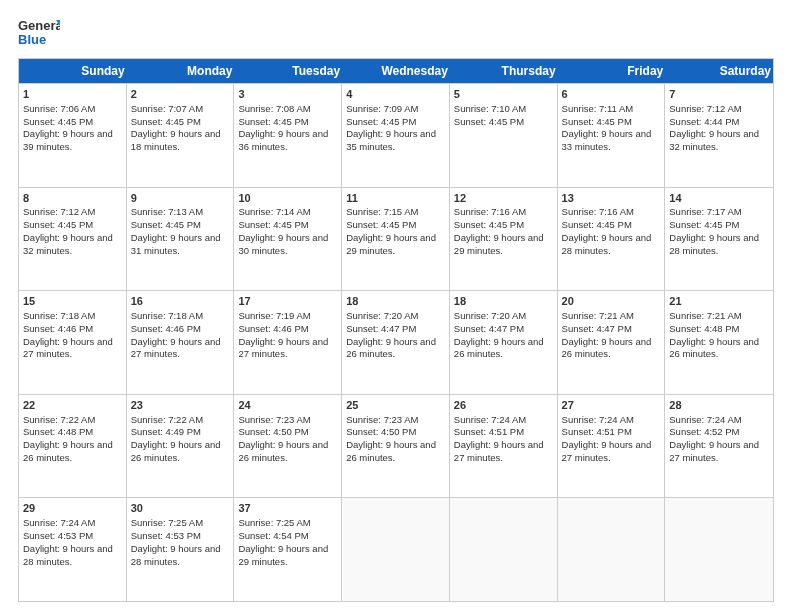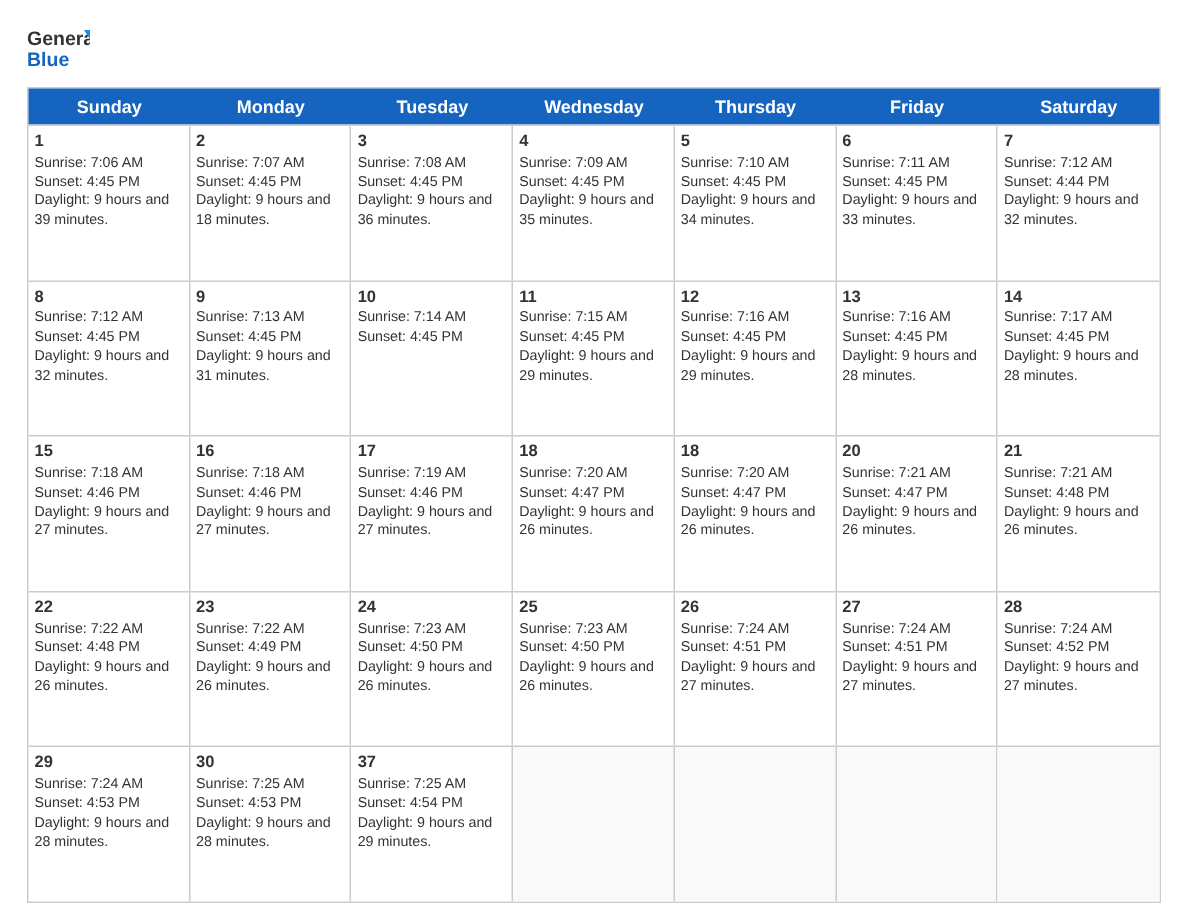--- a/index.html
+++ b/index.html
@@ -49,21 +49,21 @@
     }
     .cal-header {
       display: grid;
       grid-template-columns: repeat(7, 1fr);
       background: #1565c0;
     }
     .cal-header-cell {
       color: #fff;
       font-size: 12px;
       font-weight: bold;
-      text-align: center;
+      text-align: right;
       padding: 5px 2px;
     }
     .cal-body {
       flex: 1;
       display: flex;
       flex-direction: column;
     }
     .cal-week {
       display: grid;
       grid-template-columns: repeat(7, 1fr);
@@ -150,21 +150,20 @@
           <div class="cal-cell">
         <span class="day-num">4</span>
         <span class="sunrise">Sunrise: 7:09 AM</span><br>
         <span class="sunset">Sunset: 4:45 PM</span><br>
         <span class="daylight">Daylight: 9 hours and 35 minutes.</span>
       </div>
           <div class="cal-cell">
         <span class="day-num">5</span>
         <span class="sunrise">Sunrise: 7:10 AM</span><br>
         <span class="sunset">Sunset: 4:45 PM</span><br>
-        <span class="daylight">Daylight: 9 hours and 34 minutes.</span>
       </div>
           <div class="cal-cell">
         <span class="day-num">6</span>
         <span class="sunrise">Sunrise: 7:11 AM</span><br>
         <span class="sunset">Sunset: 4:45 PM</span><br>
         <span class="daylight">Daylight: 9 hours and 33 minutes.</span>
       </div>
           <div class="cal-cell">
         <span class="day-num">7</span>
         <span class="sunrise">Sunrise: 7:12 AM</span><br>
@@ -182,20 +181,21 @@
           <div class="cal-cell">
         <span class="day-num">9</span>
         <span class="sunrise">Sunrise: 7:13 AM</span><br>
         <span class="sunset">Sunset: 4:45 PM</span><br>
         <span class="daylight">Daylight: 9 hours and 31 minutes.</span>
       </div>
           <div class="cal-cell">
         <span class="day-num">10</span>
         <span class="sunrise">Sunrise: 7:14 AM</span><br>
         <span class="sunset">Sunset: 4:45 PM</span><br>
+        <span class="daylight">Daylight: 9 hours and 30 minutes.</span>
       </div>
           <div class="cal-cell">
         <span class="day-num">11</span>
         <span class="sunrise">Sunrise: 7:15 AM</span><br>
         <span class="sunset">Sunset: 4:45 PM</span><br>
         <span class="daylight">Daylight: 9 hours and 29 minutes.</span>
       </div>
           <div class="cal-cell">
         <span class="day-num">12</span>
         <span class="sunrise">Sunrise: 7:16 AM</span><br>

